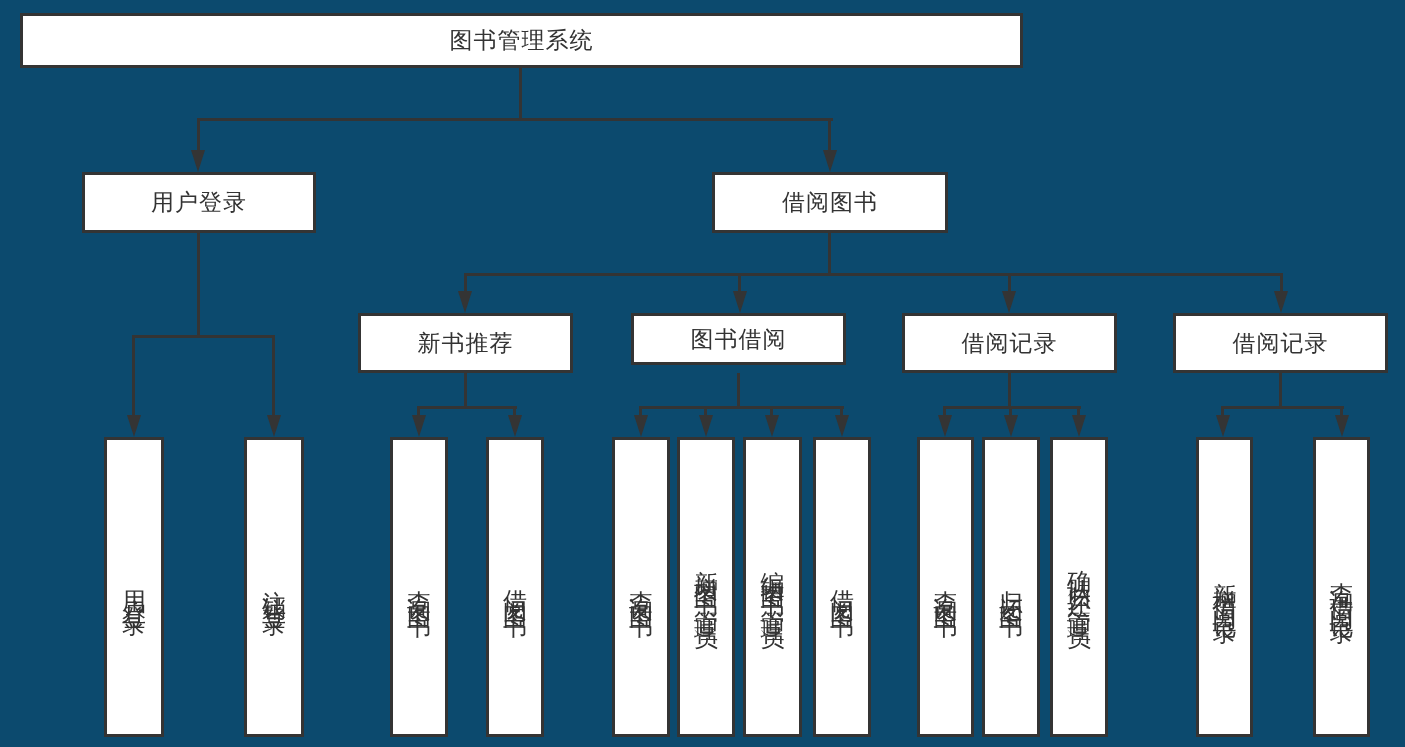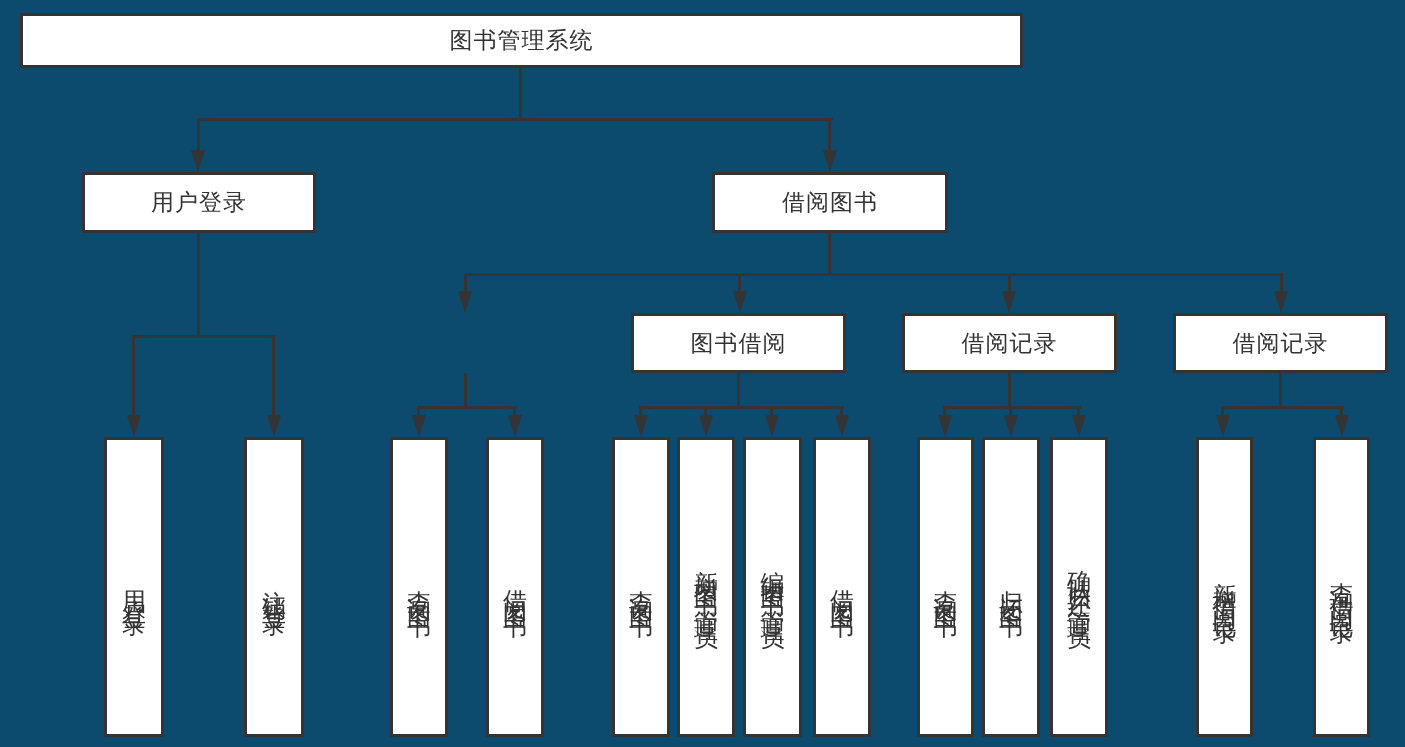--- a/index.html
+++ b/index.html
@@ -89,21 +89,24 @@
   <div class="hline" style="left:464px;top:273px;width:818px"></div>
   <div class="vline" style="left:464px;top:273px;height:20px"></div>
   <div class="arrow" style="left:458px;top:291px"></div>
   <div class="vline" style="left:738px;top:273px;height:20px"></div>
   <div class="arrow" style="left:733px;top:291px"></div>
   <div class="vline" style="left:1008px;top:273px;height:20px"></div>
   <div class="arrow" style="left:1002px;top:291px"></div>
   <div class="vline" style="left:1280px;top:273px;height:20px"></div>
   <div class="arrow" style="left:1274px;top:291px"></div>
 
-  <div class="node" style="left:631px;top:313px;width:215px;height:60px">
+  <div class="node" style="left:358px;top:313px;width:215px;height:60px">
+    <span>新书推荐</span>
+  </div>
+  <div class="node" style="left:631px;top:313px;width:215px;height:52px">
     <span>图书借阅</span>
   </div>
   <div class="node" style="left:902px;top:313px;width:215px;height:60px">
     <span>借阅记录</span>
   </div>
   <div class="node" style="left:1173px;top:313px;width:215px;height:60px">
     <span>借阅记录</span>
   </div>
 
   <div class="vline" style="left:464px;top:373px;height:33px"></div>

